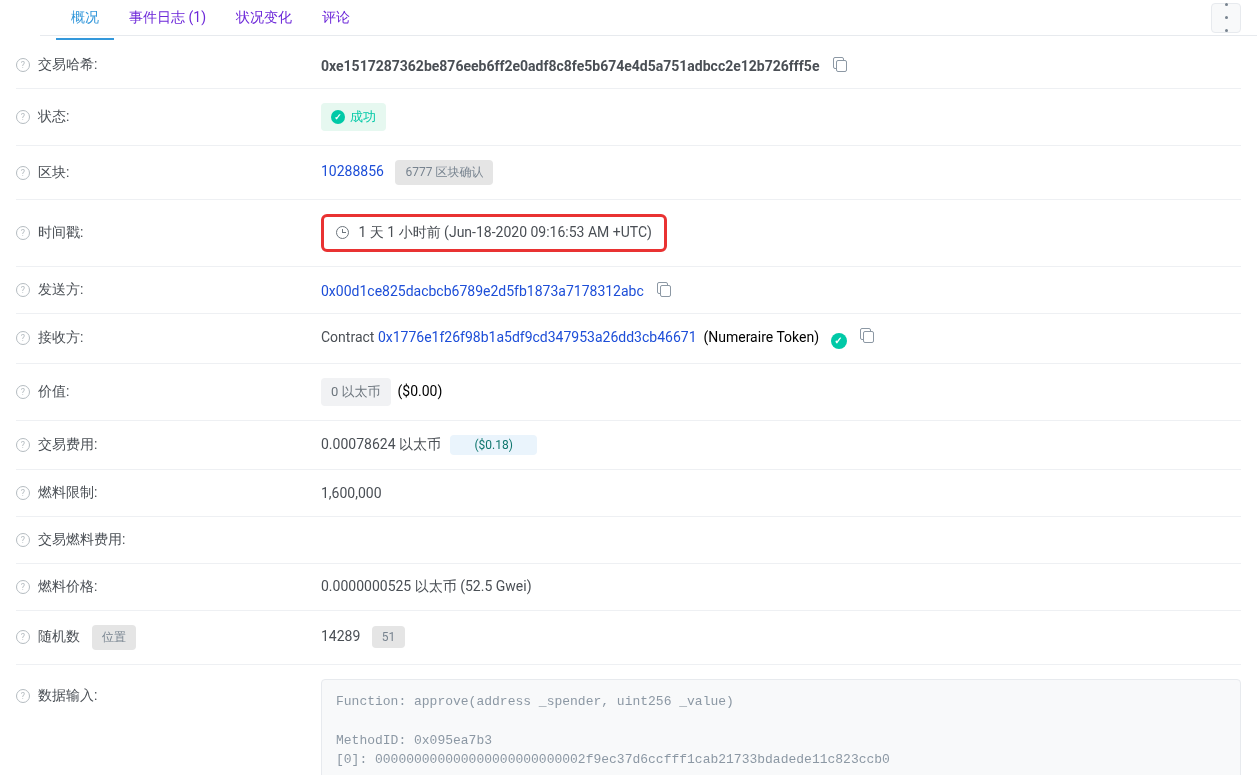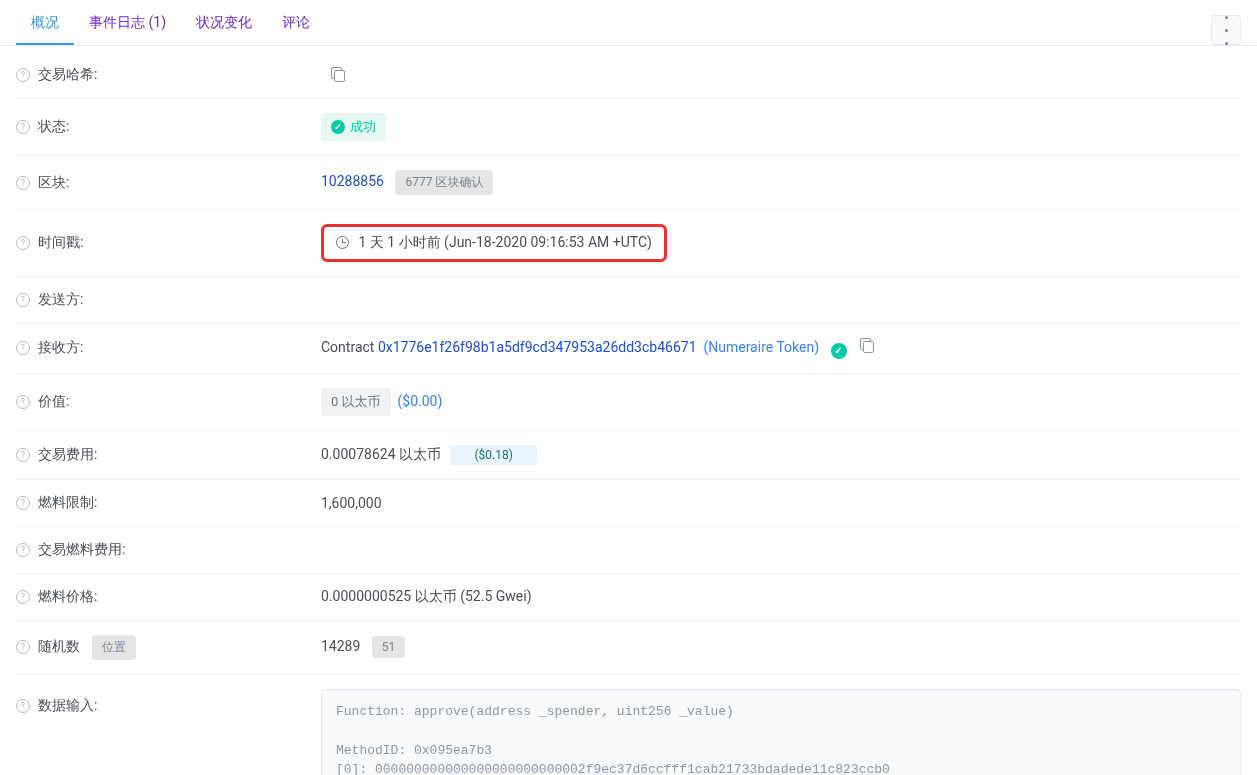--- a/index.html
+++ b/index.html
@@ -5,25 +5,26 @@
   * { box-sizing: border-box; margin: 0; padding: 0; }
   body {
     font-family: -apple-system, BlinkMacSystemFont, "Segoe UI", Roboto, "Helvetica Neue", Arial, sans-serif;
     font-size: 14px;
     color: #4a4f55;
     background: #fff;
     width: 1257px;
   }
   .tabs {
     display: flex;
-    align-items: flex-end;
+    align-items: center;
     border-bottom: 1px solid #e7eaee;
     padding: 0 16px;
-    height: 46px;
+    height: 36px;
     position: relative;
+    margin-left: 40px;
   }
   .tab {
     padding: 13px 15px;
     color: #6d28d9;
     cursor: pointer;
     font-size: 14px;
   }
   .tab.active {
     color: #3498db;
     border-bottom: 2px solid #3498db;
@@ -189,21 +190,21 @@
     background: #00c9a7;
     display: inline-flex;
     align-items: center;
     justify-content: center;
     color: #fff;
     font-size: 10px;
     font-weight: bold;
     margin-left: 8px;
     vertical-align: -2px;
   }
-  .muted { color: #3b82f6; }
+  .muted { color: #000000; }
   .textarea-box {
     width: 100%;
     border: 1px solid #e7eaee;
     border-radius: 4px;
     background: #f8f9fa;
     padding: 12px 14px;
     font-family: "SFMono-Regular", Consolas, "Liberation Mono", Menlo, monospace;
     font-size: 13px;
     color: #8c98a4;
     line-height: 1.5;
@@ -230,20 +231,21 @@
 </div>
 
 <div class="content">
 
   <div class="row">
     <div class="label">
       <span class="help-icon">?</span>
       <span>交易哈希:</span>
     </div>
     <div class="value">
+      <b>0xe1517287362be876eeb6ff2e0adf8c8fe5b674e4d5a751adbcc2e12b726fff5e</b>
       <span class="copy-icon"></span>
     </div>
   </div>
 
   <div class="row">
     <div class="label">
       <span class="help-icon">?</span>
       <span>状态:</span>
     </div>
     <div class="value">
@@ -275,20 +277,24 @@
         <span class="clock-icon"></span>
         <span>1 天 1 小时前 (Jun-18-2020 09:16:53 AM +UTC)</span>
       </span>
     </div>
   </div>
 
   <div class="row">
     <div class="label">
       <span class="help-icon">?</span>
       <span>发送方:</span>
+    </div>
+    <div class="value">
+      <span class="link">0x00d1ce825dacbcb6789e2d5fb1873a7178312abc</span>
+      <span class="copy-icon"></span>
     </div>
   </div>
 
   <div class="row">
     <div class="label">
       <span class="help-icon">?</span>
       <span>接收方:</span>
     </div>
     <div class="value">
       <span>Contract</span>

